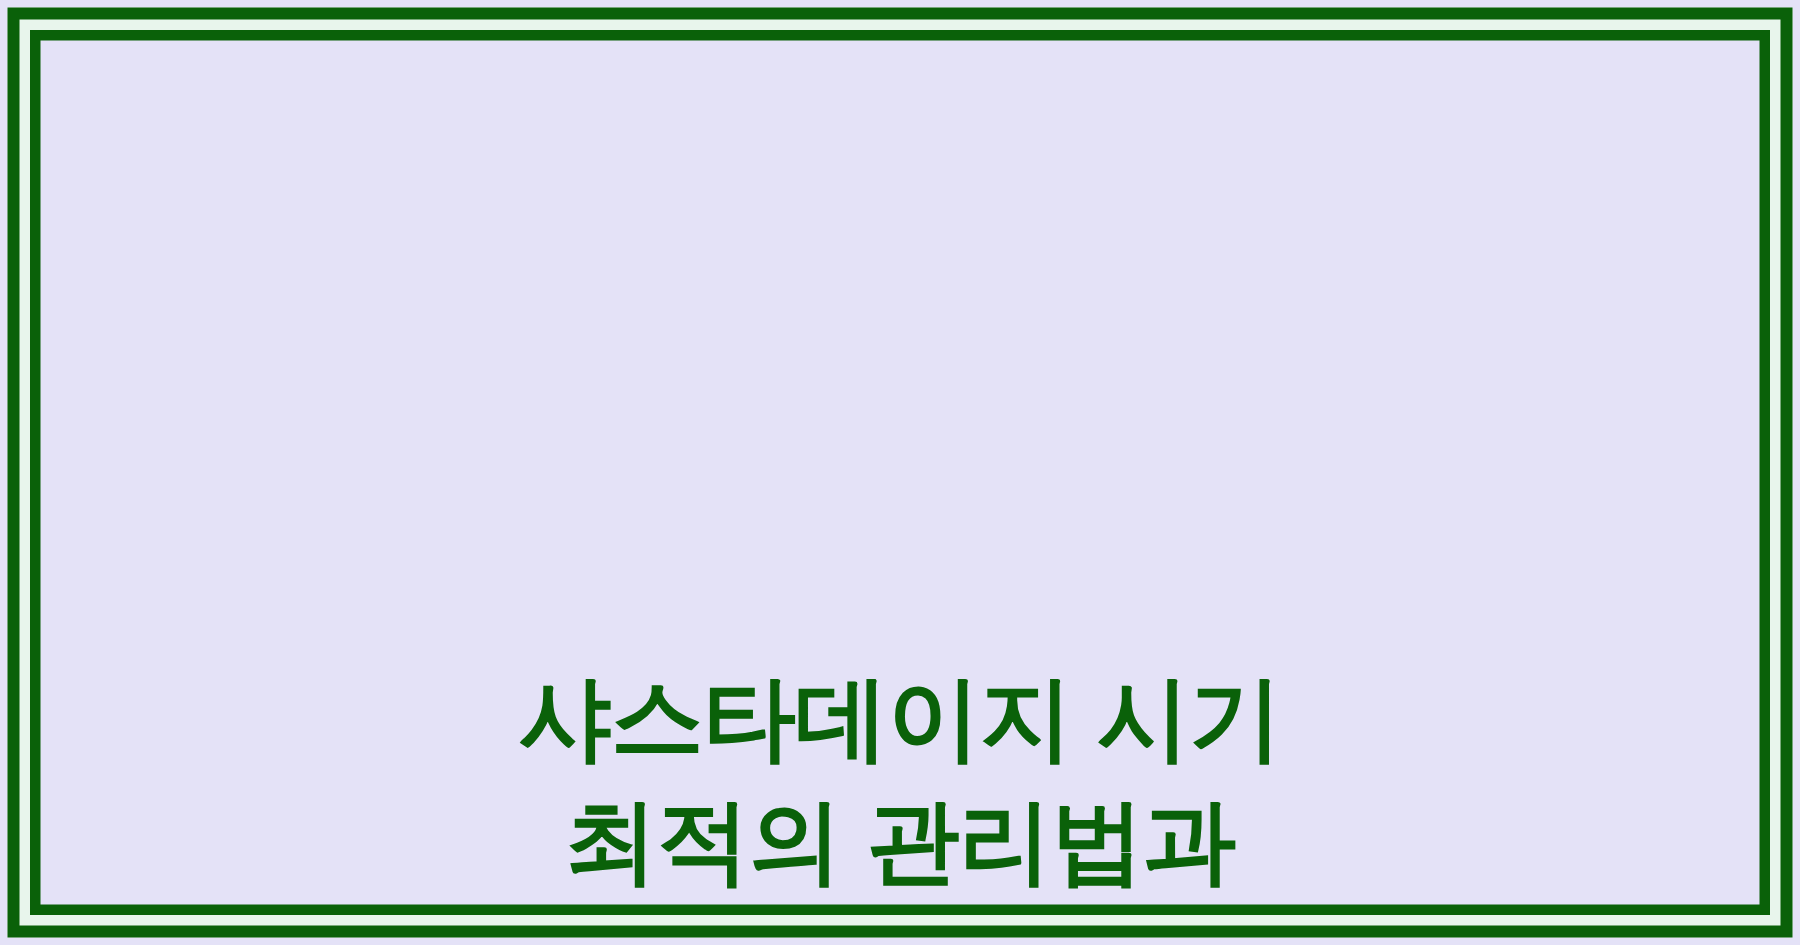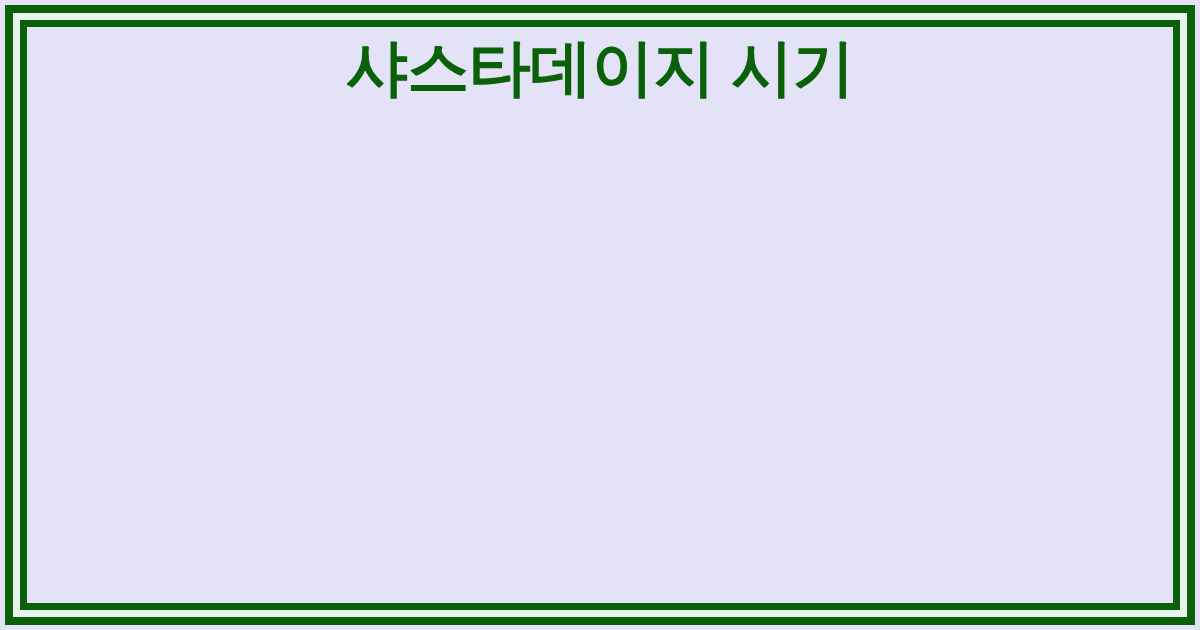--- a/index.html
+++ b/index.html
@@ -35,21 +35,21 @@
 
   
   .frame-inner {
     box-sizing: border-box;
     width: 100%;
     height: 100%;
     border: 7px solid #0a6109;
     background: #e4e2f7;
 
     display: flex;
-    align-items: flex-start;
+    align-items: flex-end;
     justify-content: center;
   }
 
   .headline-block {
     box-sizing: border-box;
     width: 100%;
     padding: 0 40px;
     text-align: center;
   }
 
@@ -66,17 +66,18 @@
 </style>
 </head>
 <body>
 
 <div class="thumbnail-card">
   <div class="frame-outer">
     <div class="frame-inner">
 
       <div class="headline-block">
         <h1 class="headline">샤스타데이지 시기</h1>
+        <h1 class="headline">최적의 관리법과</h1>
       </div>
 
     </div>
   </div>
 </div>
 
 </body></html>

